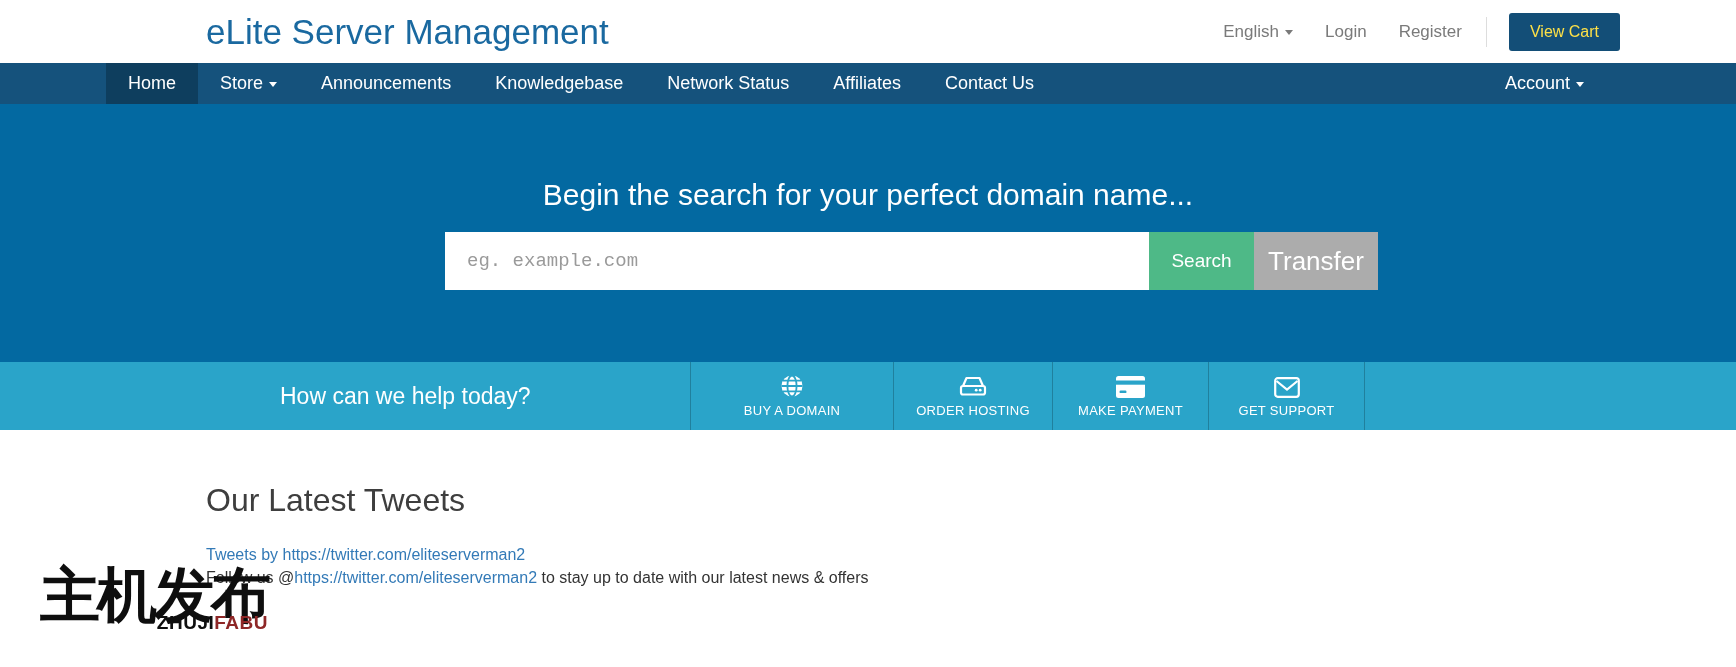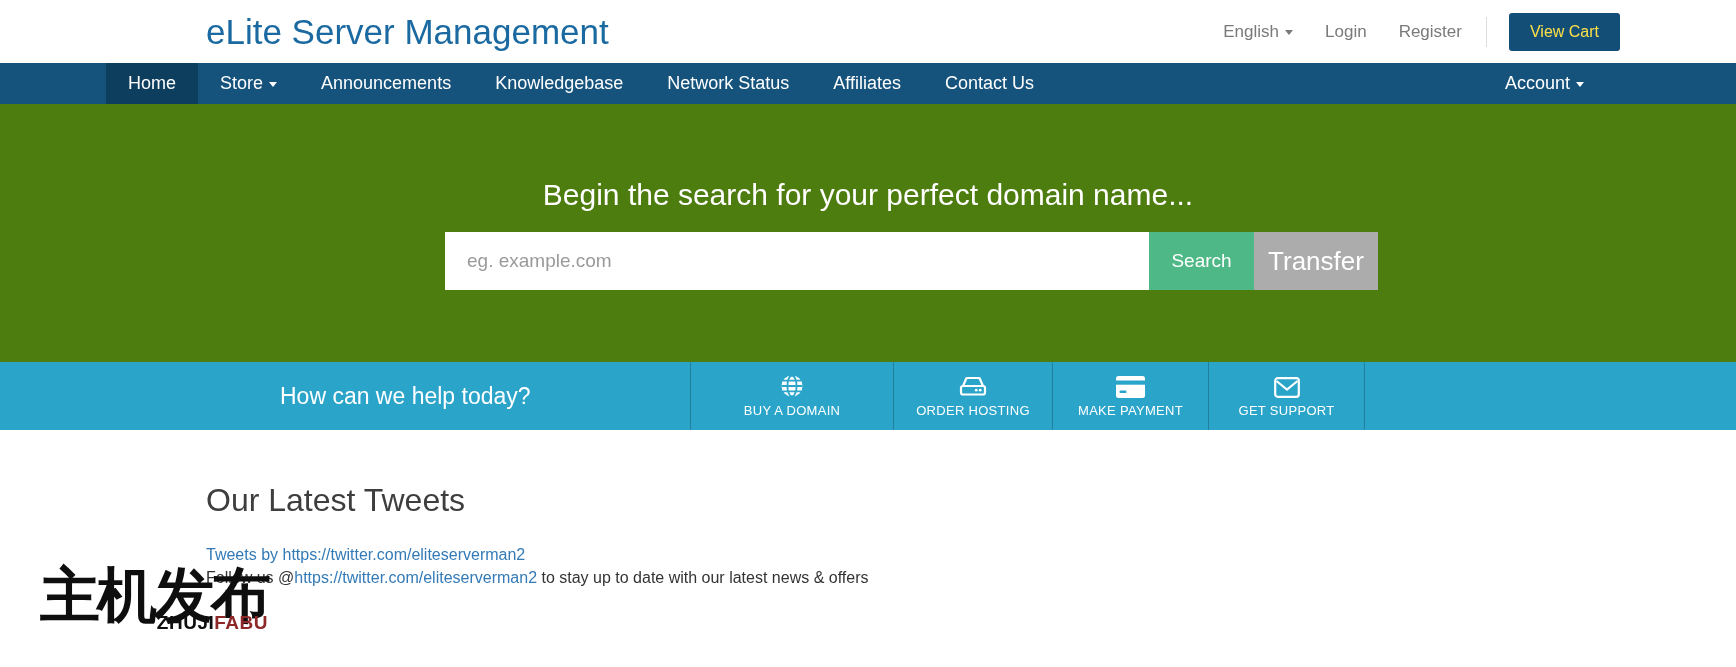--- a/index.html
+++ b/index.html
@@ -22,27 +22,27 @@
 
   
   .navbar { height:41px; background:#15527c; display:flex; align-items:center;
     padding-left:106px; padding-right:130px; }
   .nav-item { color:#fff; font-size:18px; line-height:41px; padding:0 22px;
     cursor:pointer; white-space:nowrap; }
   .nav-item.active { background:#0e3e5e; }
   .nav-right { margin-left:auto; }
 
   
-  .hero { height:258px; background:#4d7c0f; }
+  .hero { height:258px; background:#0369a1; }
   .hero-headline { padding-top:70px; text-align:center; color:#fff;
     font-size:30px; font-weight:300; line-height:42px; }
   .search-row { margin-top:16px; margin-left:445px; width:933px; height:58px;
     display:flex; }
   .search-input { flex:1; border:none; outline:none; font-size:19px;
-    padding:0 0 0 22px; color:#555; font-family:Liberation Sans, sans-serif; font-weight:300; }
+    padding:0 0 0 22px; color:#555; font-family:Liberation Mono, monospace; font-weight:300; }
   .search-input::placeholder { color:#9a9a9a; opacity:1; }
   .btn-search { width:105px; border:none; background:#4eb987; color:#fff;
     font-size:19px; font-weight:300; cursor:pointer; font-family:inherit; }
   .btn-transfer { width:124px; border:none; background:#acacac; color:#fff;
     font-size:26px; font-weight:300; cursor:pointer; font-family:inherit; }
 
   
   .helpbar { height:68px; background:#2aa4c9; display:flex; color:#fff; }
   .help-title-cell { width:690px; padding-left:280px; display:flex; align-items:center;
     font-size:23px; font-weight:300; white-space:nowrap; }

